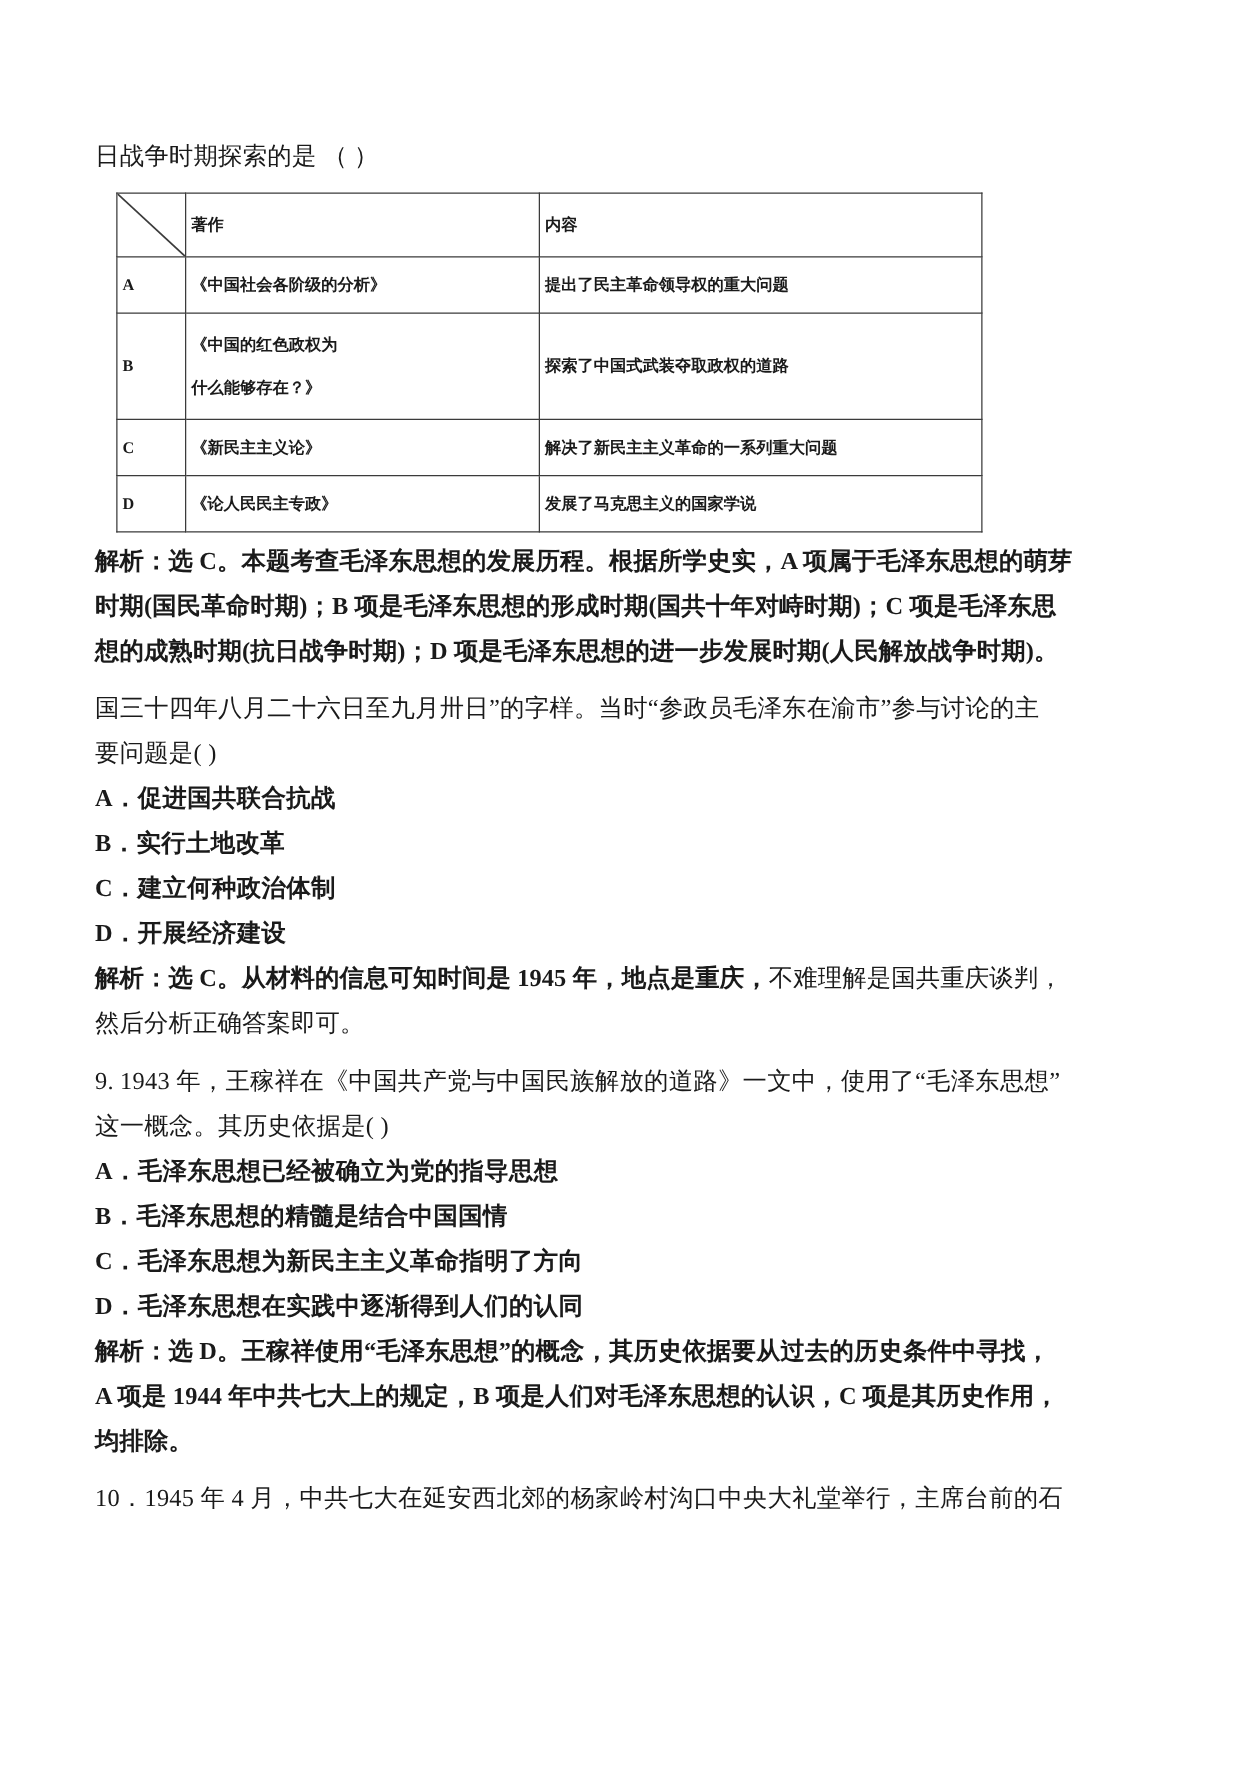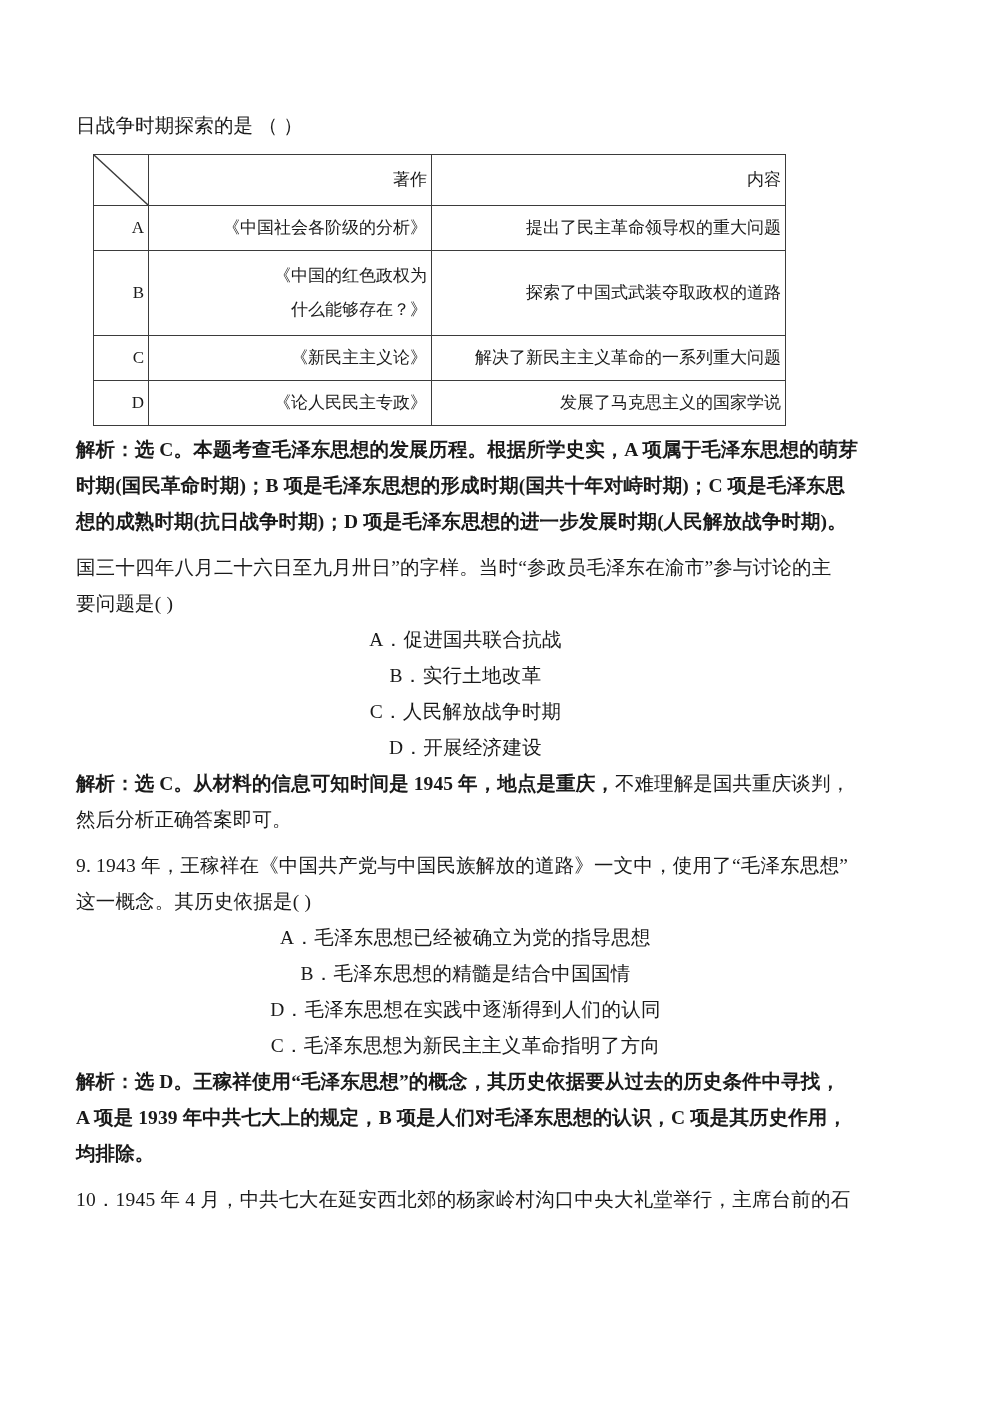--- a/index.html
+++ b/index.html
@@ -28,48 +28,47 @@
   .stem-line,
   .option-line,
   .analysis-line {
     font-size: 19.5px;
     line-height: 36px;
     letter-spacing: 0.2px;
     white-space: nowrap;
   }
   .stem-line { font-weight: 400; }
   .option-line {
-    font-weight: 400;
+    font-weight: 700;
     letter-spacing: 0.3px;
-    text-align: center;
   }
   .analysis-line {
     font-weight: 700;
     letter-spacing: 0.1px;
   }
   .analysis-line .reg {
     font-weight: 400;
   }
   .lead-block { margin-bottom: 6px; }
   .gap-md { height: 10px; }
 
   
   table.works-table {
     border-collapse: collapse;
     width: 665px;
     margin: 10px 0 6px 17px;
     table-layout: fixed;
   }
   table.works-table td {
     border: 1px solid #3b3b3b;
-    text-align: right;
+    text-align: left;
     vertical-align: middle;
-    font-size: 17px;
+    font-size: 13px;
     line-height: 34px;
-    font-weight: 400;
+    font-weight: 700;
     padding: 2px 4px;
   }
   td.col-label { width: 46px; }
   td.col-work  { width: 274px; }
   td.col-desc  { width: 345px; }
 
   .hdr-row td { height: 46px; }
   .row-a td, .row-c td, .row-d td { height: 40px; }
   .row-b td { height: 80px; }
 
@@ -139,37 +138,37 @@
   <div class="analysis-line">时期(国民革命时期)；B 项是毛泽东思想的形成时期(国共十年对峙时期)；C 项是毛泽东思</div>
   <div class="analysis-line">想的成熟时期(抗日战争时期)；D 项是毛泽东思想的进一步发展时期(人民解放战争时期)。</div>
 
   <div class="gap-md"></div>
 
   <div class="stem-line">国三十四年八月二十六日至九月卅日”的字样。当时“参政员毛泽东在渝市”参与讨论的主</div>
   <div class="stem-line">要问题是(     )</div>
 
   <div class="option-line">A．促进国共联合抗战</div>
   <div class="option-line">B．实行土地改革</div>
-  <div class="option-line">C．人民解放战争时期</div>
+  <div class="option-line">C．建立何种政治体制</div>
   <div class="option-line">D．开展经济建设</div>
 
   <div class="analysis-line"><span>解析：选 C。从材料的信息可知时间是 1945 年，地点是重庆，</span><span class="reg">不难理解是国共重庆谈判，</span></div>
   <div class="analysis-line"><span class="reg">然后分析正确答案即可。</span></div>
 
   <div class="gap-md"></div>
 
   <div class="stem-line">9. 1943 年，王稼祥在《中国共产党与中国民族解放的道路》一文中，使用了“毛泽东思想”</div>
   <div class="stem-line">这一概念。其历史依据是(     )</div>
 
   <div class="option-line">A．毛泽东思想已经被确立为党的指导思想</div>
   <div class="option-line">B．毛泽东思想的精髓是结合中国国情</div>
+  <div class="option-line">C．毛泽东思想为新民主主义革命指明了方向</div>
   <div class="option-line">D．毛泽东思想在实践中逐渐得到人们的认同</div>
-  <div class="option-line">C．毛泽东思想为新民主主义革命指明了方向</div>
 
   <div class="analysis-line">解析：选 D。王稼祥使用“毛泽东思想”的概念，其历史依据要从过去的历史条件中寻找，</div>
-  <div class="analysis-line">A 项是 1939 年中共七大上的规定，B 项是人们对毛泽东思想的认识，C 项是其历史作用，</div>
+  <div class="analysis-line">A 项是 1944 年中共七大上的规定，B 项是人们对毛泽东思想的认识，C 项是其历史作用，</div>
   <div class="analysis-line">均排除。</div>
 
   <div class="gap-md"></div>
 
   <div class="stem-line">10．1945 年 4 月，中共七大在延安西北郊的杨家岭村沟口中央大礼堂举行，主席台前的石</div>
 
 </div>
 
 </body></html>

